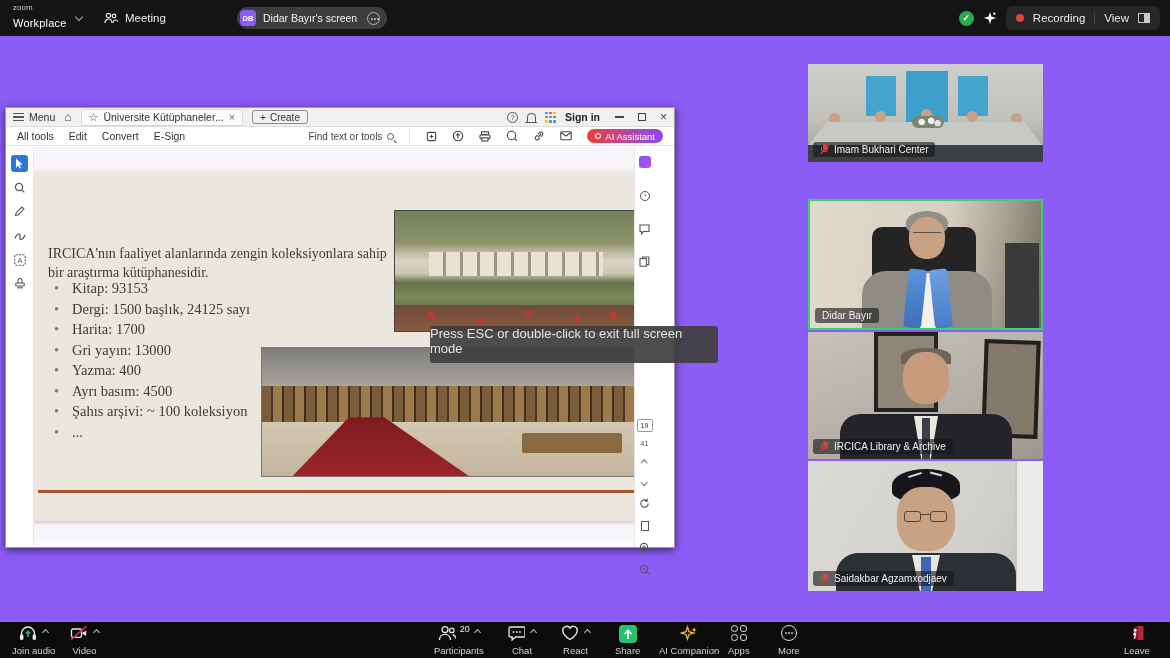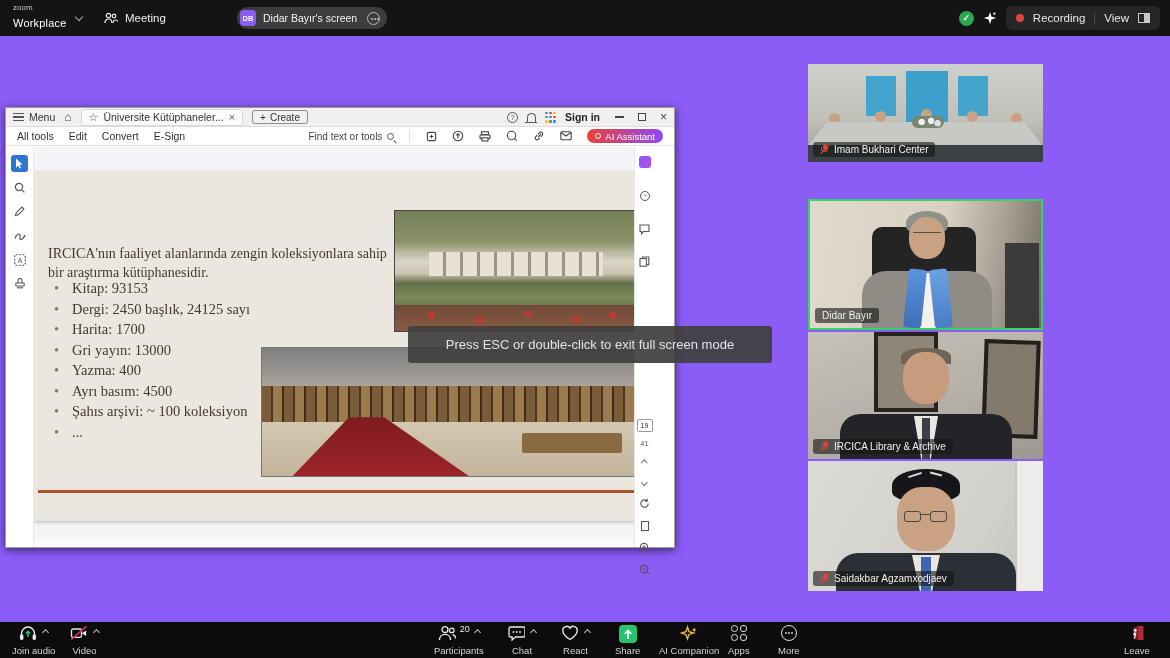--- a/index.html
+++ b/index.html
@@ -89,21 +89,21 @@
   .img-building .flw { position:absolute; left:0; bottom:0; width:100%; height:22%;
      background:radial-gradient(circle at 15% 40%, #c03a2e 0 3px, transparent 4px),radial-gradient(circle at 35% 60%, #c03a2e 0 3px, transparent 4px),radial-gradient(circle at 55% 35%, #b83a2e 0 3px, transparent 4px),radial-gradient(circle at 75% 55%, #c03a2e 0 3px, transparent 4px),radial-gradient(circle at 90% 40%, #c03a2e 0 3px, transparent 4px),linear-gradient(180deg,#6f4a3a,#8a5a42); }
   .img-library { left:227px; top:175px; width:385px; height:130px; border-color:#777; }
   .img-library .ceil { position:absolute; inset:0 0 auto 0; height:30%; background:linear-gradient(180deg,#7e7e7e,#a9a49c); }
   .img-library .shelf { position:absolute; left:0; top:30%; width:100%; height:28%; background:repeating-linear-gradient(90deg,#7a5b3a 0 9px,#4a3категор520 9px 11px,#9c7a4c 11px 20px,#3f2e1c 20px 22px); }
   .img-library .floor { position:absolute; left:0; bottom:0; width:100%; height:42%; background:linear-gradient(180deg,#d3c8b2,#c3b49c); }
   .img-library .carpet { position:absolute; left:8%; bottom:0; width:46%; height:46%; background:linear-gradient(180deg,#7e1c20,#9c2428); clip-path:polygon(32% 0,52% 0,100% 100%,0 100%); }
   .img-library .tbl { position:absolute; right:6%; bottom:18%; width:26%; height:16%; background:#8a6a42; border-radius:2px; }
 
   
-  .escbar { position:absolute; left:408px; top:326px; width:364px; height:37px; background:rgba(64,64,64,.93); border-radius:3px; display:flex; align-items:center; justify-content:center; color:#e3e3e3; font-size:13px; z-index:60; }
+  .escbar { position:absolute; left:430px; top:326px; width:288px; height:37px; background:rgba(64,64,64,.93); border-radius:3px; display:flex; justify-content:center; color:#e3e3e3; font-size:13px; z-index:60; }
 
   
   .tile { position:absolute; left:808px; width:235px; background:#6b6b66; overflow:hidden; }
   .tile.active { border:2px solid #35d46a; }
   .nametag { position:absolute; left:5px; bottom:5px; background:rgba(22,22,22,.62); border-radius:3px; padding:2px 7px; color:#f0f0f0; font-size:10px; display:flex; align-items:center; gap:5px; z-index:5; white-space:nowrap; }
   .micoff { width:9px; height:11px; position:relative; flex:none; }
   .micoff .cap { position:absolute; left:2.5px; top:0; width:4px; height:6px; background:#e0443a; border-radius:2px; }
   .micoff .stand { position:absolute; left:1px; top:3px; width:7px; height:5px; border:1.2px solid #e0443a; border-top:none; border-radius:0 0 5px 5px; }
   .micoff .slash { position:absolute; left:-1px; top:5px; width:12px; height:1.4px; background:#e0443a; transform:rotate(-45deg); }
   .person { position:absolute; }
@@ -303,21 +303,21 @@
               <path d="M3 9.8h6" stroke="#555" stroke-width="1.1"></path>
             </svg>
           </span>
       </div>
 
       <div class="docarea">
         <div class="slide">
           <div class="s-intro">IRCICA'nın faaliyet alanlarında zengin koleksiyonlara sahip bir araştırma kütüphanesidir.</div>
           <ul class="s-bullets">
             <li>Kitap: 93153</li>
-            <li>Dergi: 2450 başlık, 24125 sayı</li>
+            <li>Dergi: 1500 başlık, 24125 sayı</li>
             <li>Harita: 1700</li>
             <li>Gri yayın: 13000</li>
             <li>Yazma: 400</li>
             <li>Ayrı basım: 4500</li>
             <li>Şahıs arşivi: ~ 100 koleksiyon</li>
             <li>...</li>
           </ul>
           <div class="simg img-building">
               <div class="sky"></div>
               <div class="bld"></div>

